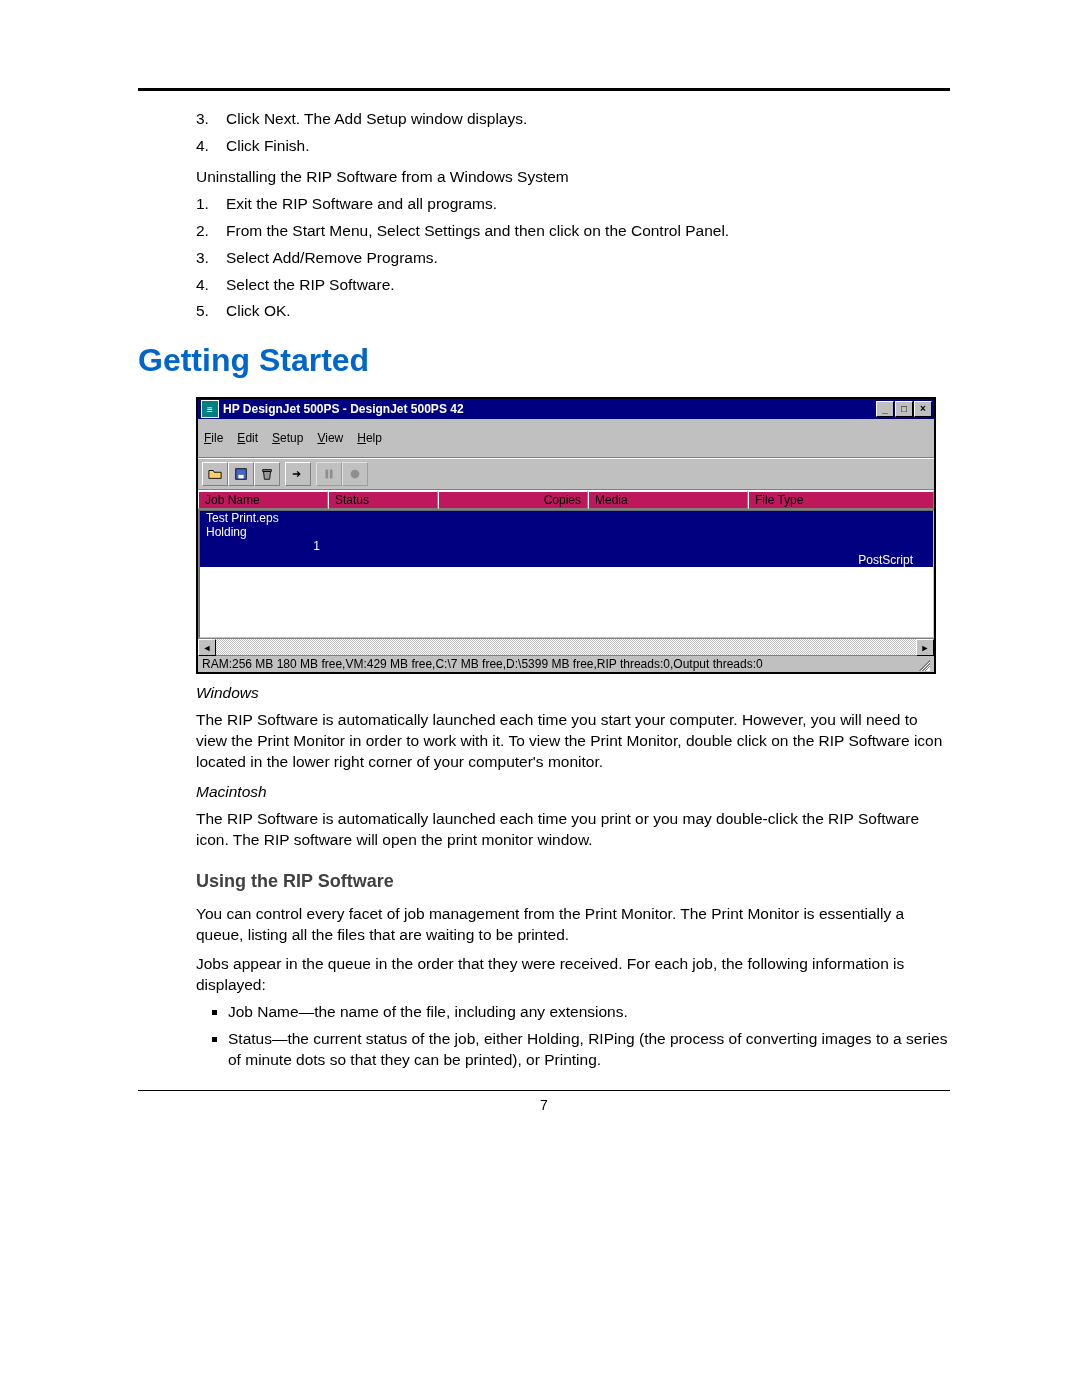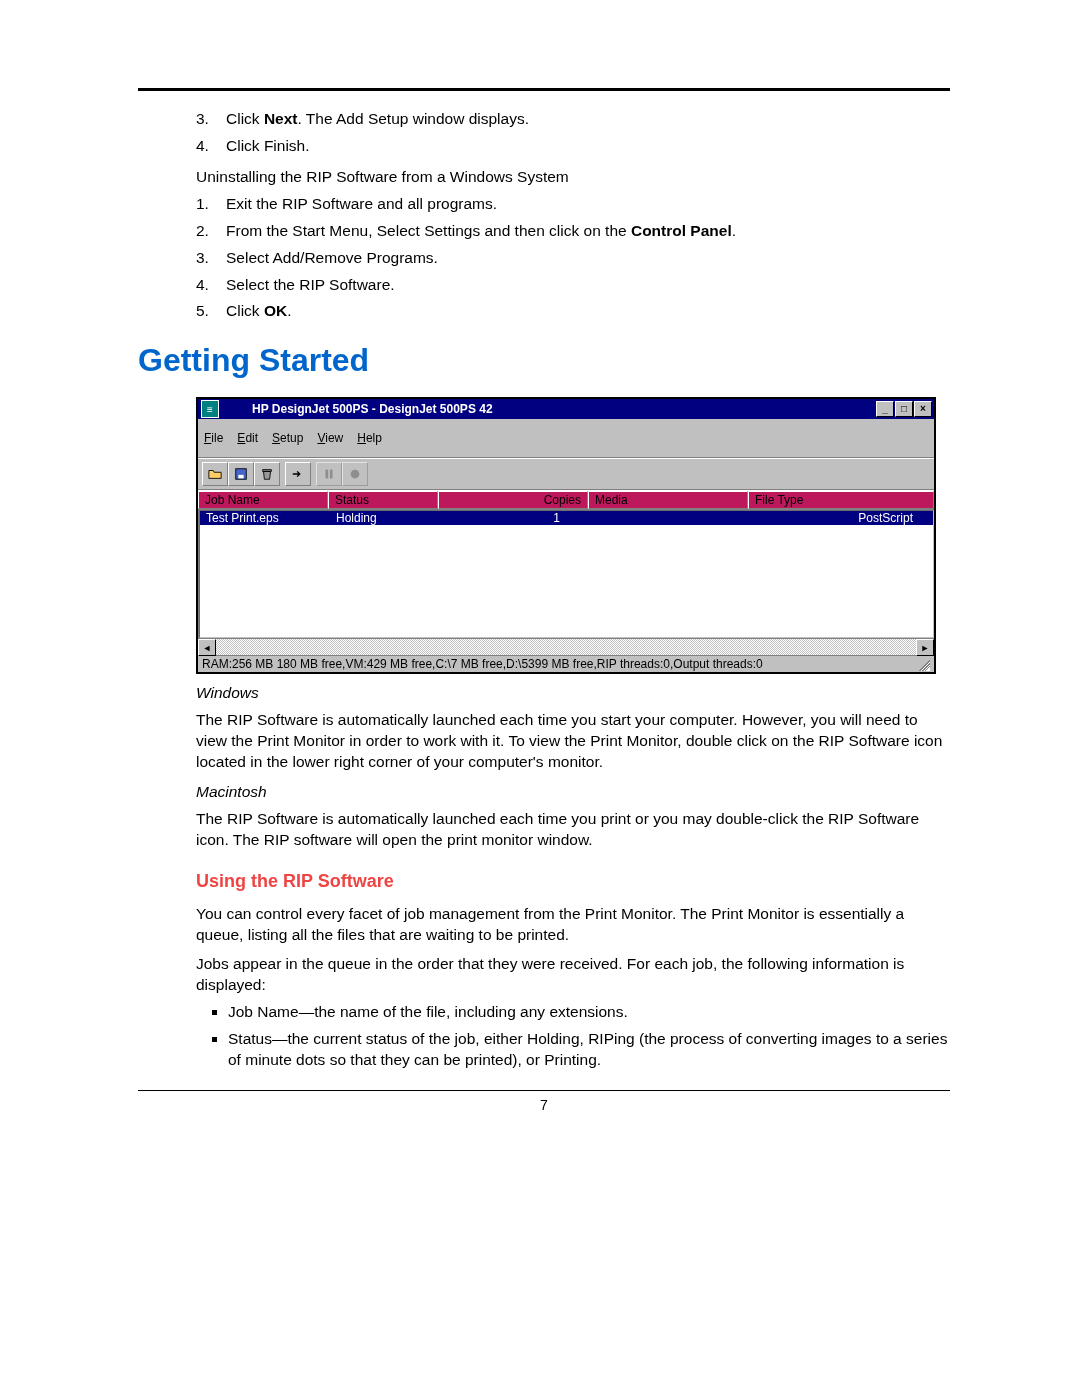--- a/index.html
+++ b/index.html
@@ -34,29 +34,29 @@
     padding-left: 30px;
   }
   .ol li {
     margin-bottom: 6px;
     line-height: 1.35;
   }
   .para {
     margin: 8px 0 6px 0;
     line-height: 1.35;
   }
-  .bold { font-weight: bold; }
+  .bold { font-weight: normal; }
   .h1 {
     color: #0066cc;
     font-size: 32px;
     font-weight: bold;
     margin: 20px 0 18px 0;
   }
   .h2 {
-    color: #ef4444;
+    color: #404040;
     font-size: 18px;
     font-weight: bold;
     margin: 20px 0 12px 0;
   }
   .italic-h {
     font-style: italic;
     margin: 10px 0 4px 0;
   }
   .bullets {
     list-style: square;
@@ -94,21 +94,21 @@
   }
   .titlebar .appicon {
     width: 16px; height: 16px;
     background: #008080;
     border: 1px solid #fff;
     margin-right: 4px;
     display: inline-flex;
     align-items: center; justify-content: center;
     font-size: 10px; font-weight: bold;
   }
-  .titlebar .title { font-weight: bold; flex: 1; margin-left: 29px; }
+  .titlebar .title { font-weight: bold; flex: 1; }
   .titlebtns { display: flex; gap: 1px; }
   .tbtn {
     width: 16px; height: 14px;
     background: #c0c0c0;
     border-top: 1px solid #fff; border-left: 1px solid #fff;
     border-right: 1px solid #000; border-bottom: 1px solid #000;
     display: inline-flex; align-items: center; justify-content: center;
     color: #000; font-size: 10px; font-weight: bold; line-height: 1;
   }
   .menubar {
@@ -169,20 +169,21 @@
     background: #fff;
     height: 100%;
     border: 1px inset #c0c0c0;
     box-sizing: border-box;
   }
   .row {
     display: flex;
     background: #000080;
     color: #fff;
     font-size: 12px;
+    flex-direction: column;
   }
   .row div { padding: 0 6px; box-sizing: border-box; }
   .scrollbar {
     display: flex;
     height: 16px;
     background: #dfdfdf;
     border-top: 1px solid #808080;
   }
   .sbtn {
     width: 16px; height: 15px;

